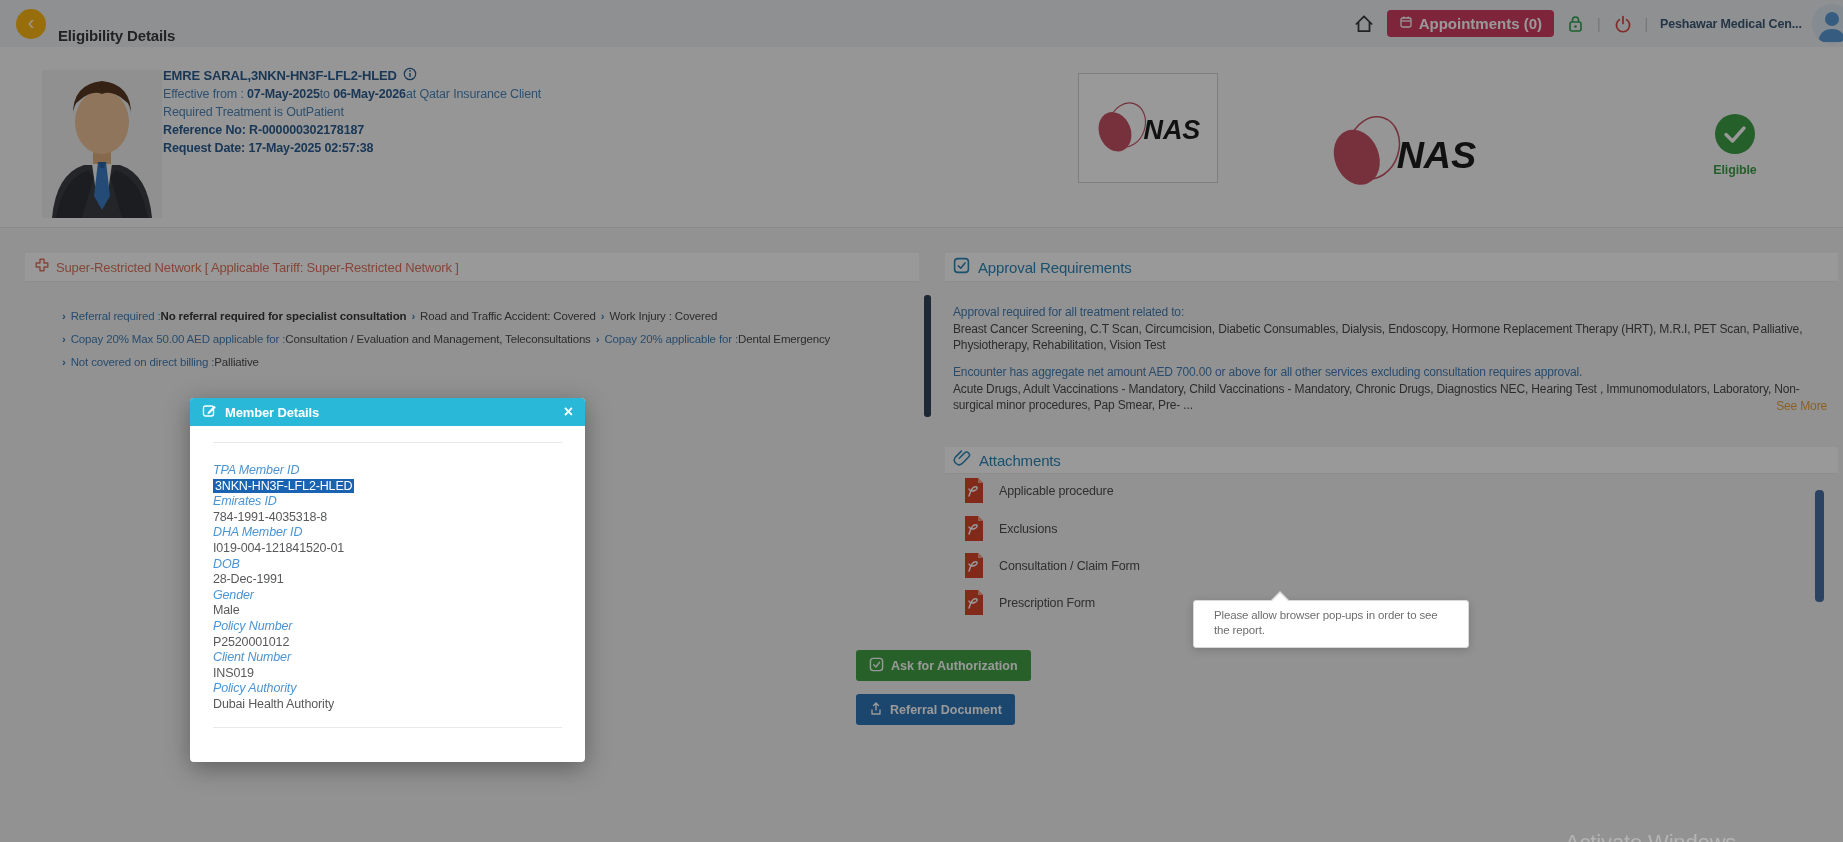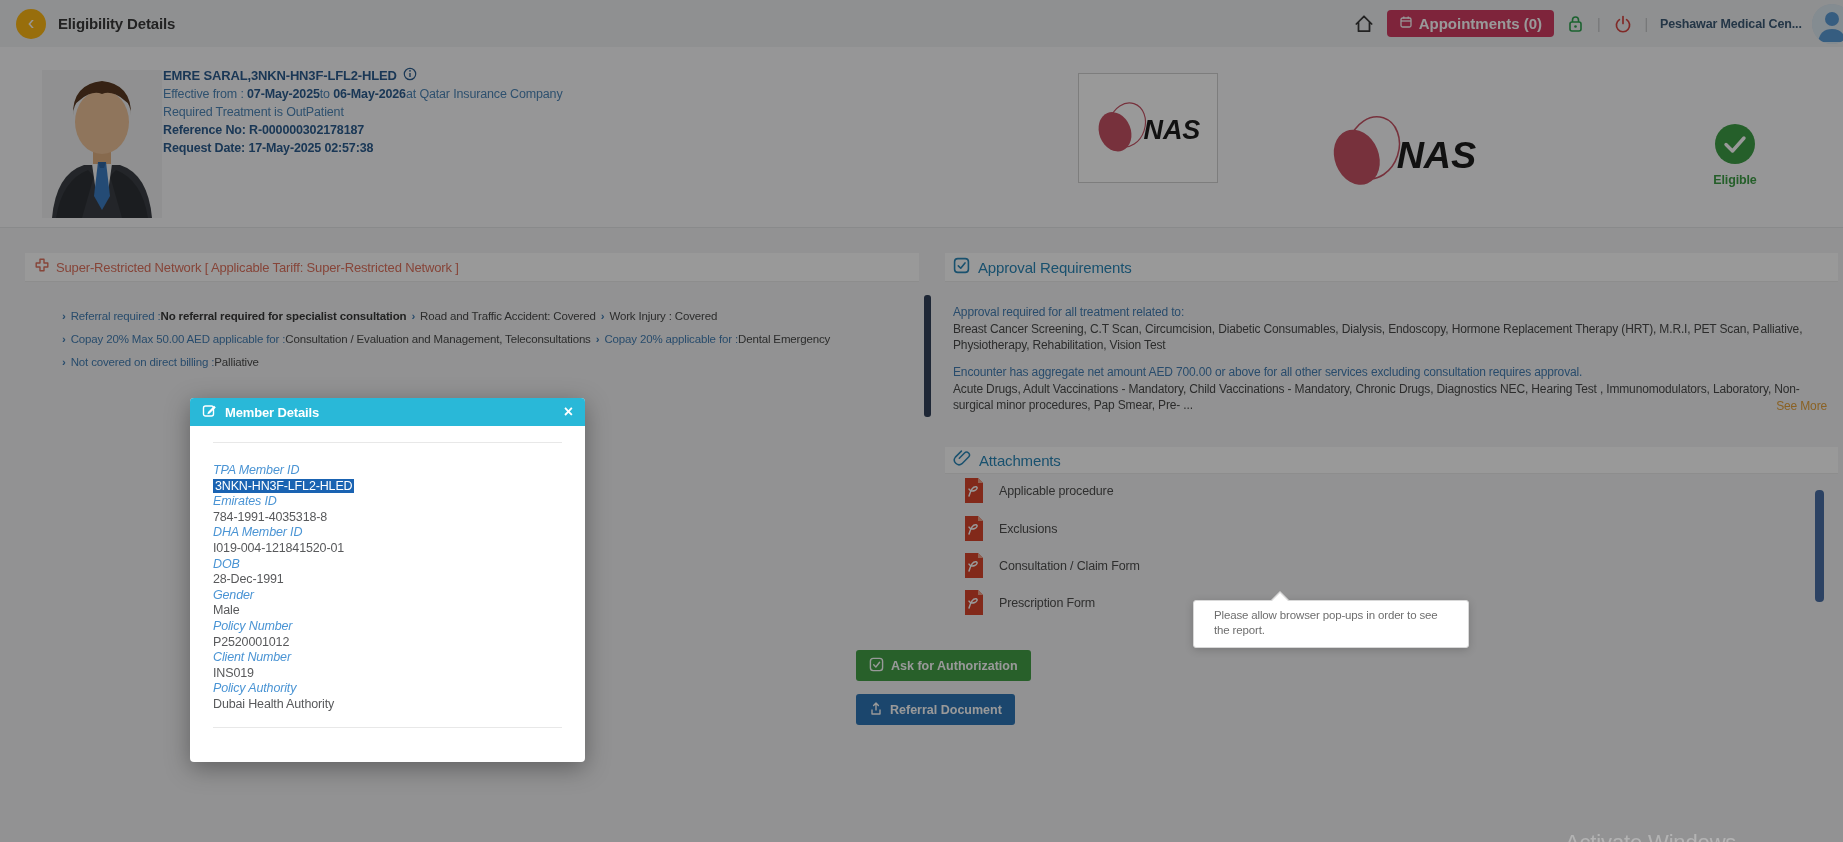--- a/index.html
+++ b/index.html
@@ -4,42 +4,42 @@
 <style>
   * { margin:0; padding:0; box-sizing:border-box; }
   html,body { width:1843px; height:842px; }
   body { font-family:"Liberation Sans", sans-serif; letter-spacing:-0.15px; }
   .page { position:relative; width:1843px; height:842px; background:#f3f4f5; overflow:hidden; }
 
   
   .topbar { position:absolute; left:0; top:0; width:1843px; height:47px; background:#eef0f2; }
   .back-btn { position:absolute; left:16px; top:9px; width:30px; height:30px; border-radius:50%;
               background:#fdb714; color:#fff; font-size:20px; line-height:27px; text-align:center; cursor:pointer; }
-  .tb-title { position:absolute; left:58px; top:0; line-height:47px; font-size:15px; font-weight:700; color:#3a3a3a; }
+  .tb-title { position:absolute; left:58px; top:12px; line-height:47px; font-size:15px; font-weight:700; color:#3a3a3a; }
   .tb-right { position:absolute; right:0; top:0; height:47px; display:flex; align-items:center; gap:12px; padding-right:0; }
   .appt-btn { display:flex; align-items:center; gap:6px; background:#d23c63; color:#fff; border:none;
               border-radius:4px; height:27px; padding:0 12px; font-size:15px; font-weight:600; cursor:pointer; font-family:inherit; }
   .tb-sep { color:#c2c4c6; font-size:14px; }
   .facility { font-size:12.5px; font-weight:700; color:#3c5a76; max-width:140px; white-space:nowrap; }
   .tb-avatar { width:40px; height:40px; border-radius:50%; background:#d6e4f0; overflow:hidden; flex:0 0 auto; margin-right:-9px; }
   .icon-btn { display:flex; align-items:center; cursor:pointer; }
 
   
   .banner { position:absolute; left:0; top:47px; width:1843px; height:181px; background:#fafbfc; border-bottom:1px solid #e4e6e8; }
   .photo { position:absolute; left:42px; top:23px; width:120px; height:148px; background:#f0f1f2; }
   .p-line { position:absolute; left:163px; white-space:nowrap; font-size:12.5px; color:#4e86b8; }
   .p-name { top:20px; font-size:13px; font-weight:700; color:#2c5d8f; display:flex; align-items:center; gap:6px; }
   .p-l2 { top:40px; } .p-l3 { top:58px; }
   .p-strong { font-weight:700; color:#2c5d8f; }
   .p-l4 { top:76px; font-weight:700; color:#2c5d8f; }
   .p-l5 { top:94px; font-weight:700; color:#2c5d8f; }
   .nas-box { position:absolute; left:1078px; top:26px; width:140px; height:110px; background:#ffffff; border:1px solid #d0d0d0;
              display:flex; align-items:center; justify-content:center; }
   .nas-free { position:absolute; left:1318px; top:63px; width:170px; height:84px; }
-  .elig-wrap { position:absolute; left:1695px; top:76px; width:80px; text-align:center; }
+  .elig-wrap { position:absolute; left:1695px; top:66px; width:80px; text-align:center; }
   .elig-label { margin-top:4px; font-size:12.5px; color:#3f9e46; font-weight:600; }
 
   
   .sec-band { position:absolute; height:29px; background:#ffffff; border-bottom:1px solid #ececec;
               display:flex; align-items:center; gap:7px; padding-left:10px; }
   .band-left { left:25px; top:253px; width:894px; }
   .net-title { font-size:13px; color:#e0735f; }
   .b-row { position:absolute; left:62px; white-space:nowrap; font-size:11.5px; color:#4a4a4a; }
   .b-row .chev { color:#447eb4; font-weight:700; margin:0 5px 0 0; }
   .b-row .chev.mid { margin:0 5px; }
@@ -170,21 +170,21 @@
     <div class="p-line p-name">
       <span>EMRE SARAL,3NKN-HN3F-LFL2-HLED</span>
       <span>
         <svg width="14" height="14" viewBox="0 0 14 14">
             <circle cx="7" cy="7" r="5.7" fill="none" stroke="#2c5d8f" stroke-width="1.2"></circle>
             <line x1="7" y1="6" x2="7" y2="10" stroke="#2c5d8f" stroke-width="1.4"></line>
             <circle cx="7" cy="3.8" r="0.9" fill="#2c5d8f"></circle>
           </svg>
       </span>
     </div>
-    <div class="p-line p-l2"><span>Effective from : </span><span class="p-strong">07-May-2025</span><span>to </span><span class="p-strong">06-May-2026</span><span>at </span><span>Qatar Insurance Company</span></div>
+    <div class="p-line p-l2"><span>Effective from : </span><span class="p-strong">07-May-2025</span><span>to </span><span class="p-strong">06-May-2026</span><span>at </span><span>Qatar Insurance Client</span></div>
     <div class="p-line p-l3">Required Treatment is OutPatient</div>
     <div class="p-line p-l4">Reference No: R-000000302178187</div>
     <div class="p-line p-l5">Request Date: 17-May-2025 02:57:38</div>
 
     <div class="nas-box">
       <svg width="120" height="70" viewBox="0 0 160 80">
         <ellipse cx="52" cy="36" rx="24" ry="30" fill="none" stroke="#c65365" stroke-width="1.5" transform="rotate(18 52 36)"></ellipse>
         <ellipse cx="36" cy="45" rx="21" ry="27" fill="#c65365" transform="rotate(-22 36 45)"></ellipse>
         <text x="74" y="55" font-family="Liberation Sans, sans-serif" font-size="36" font-weight="bold" font-style="italic" fill="#1d1d1d">NAS</text>
       </svg>

